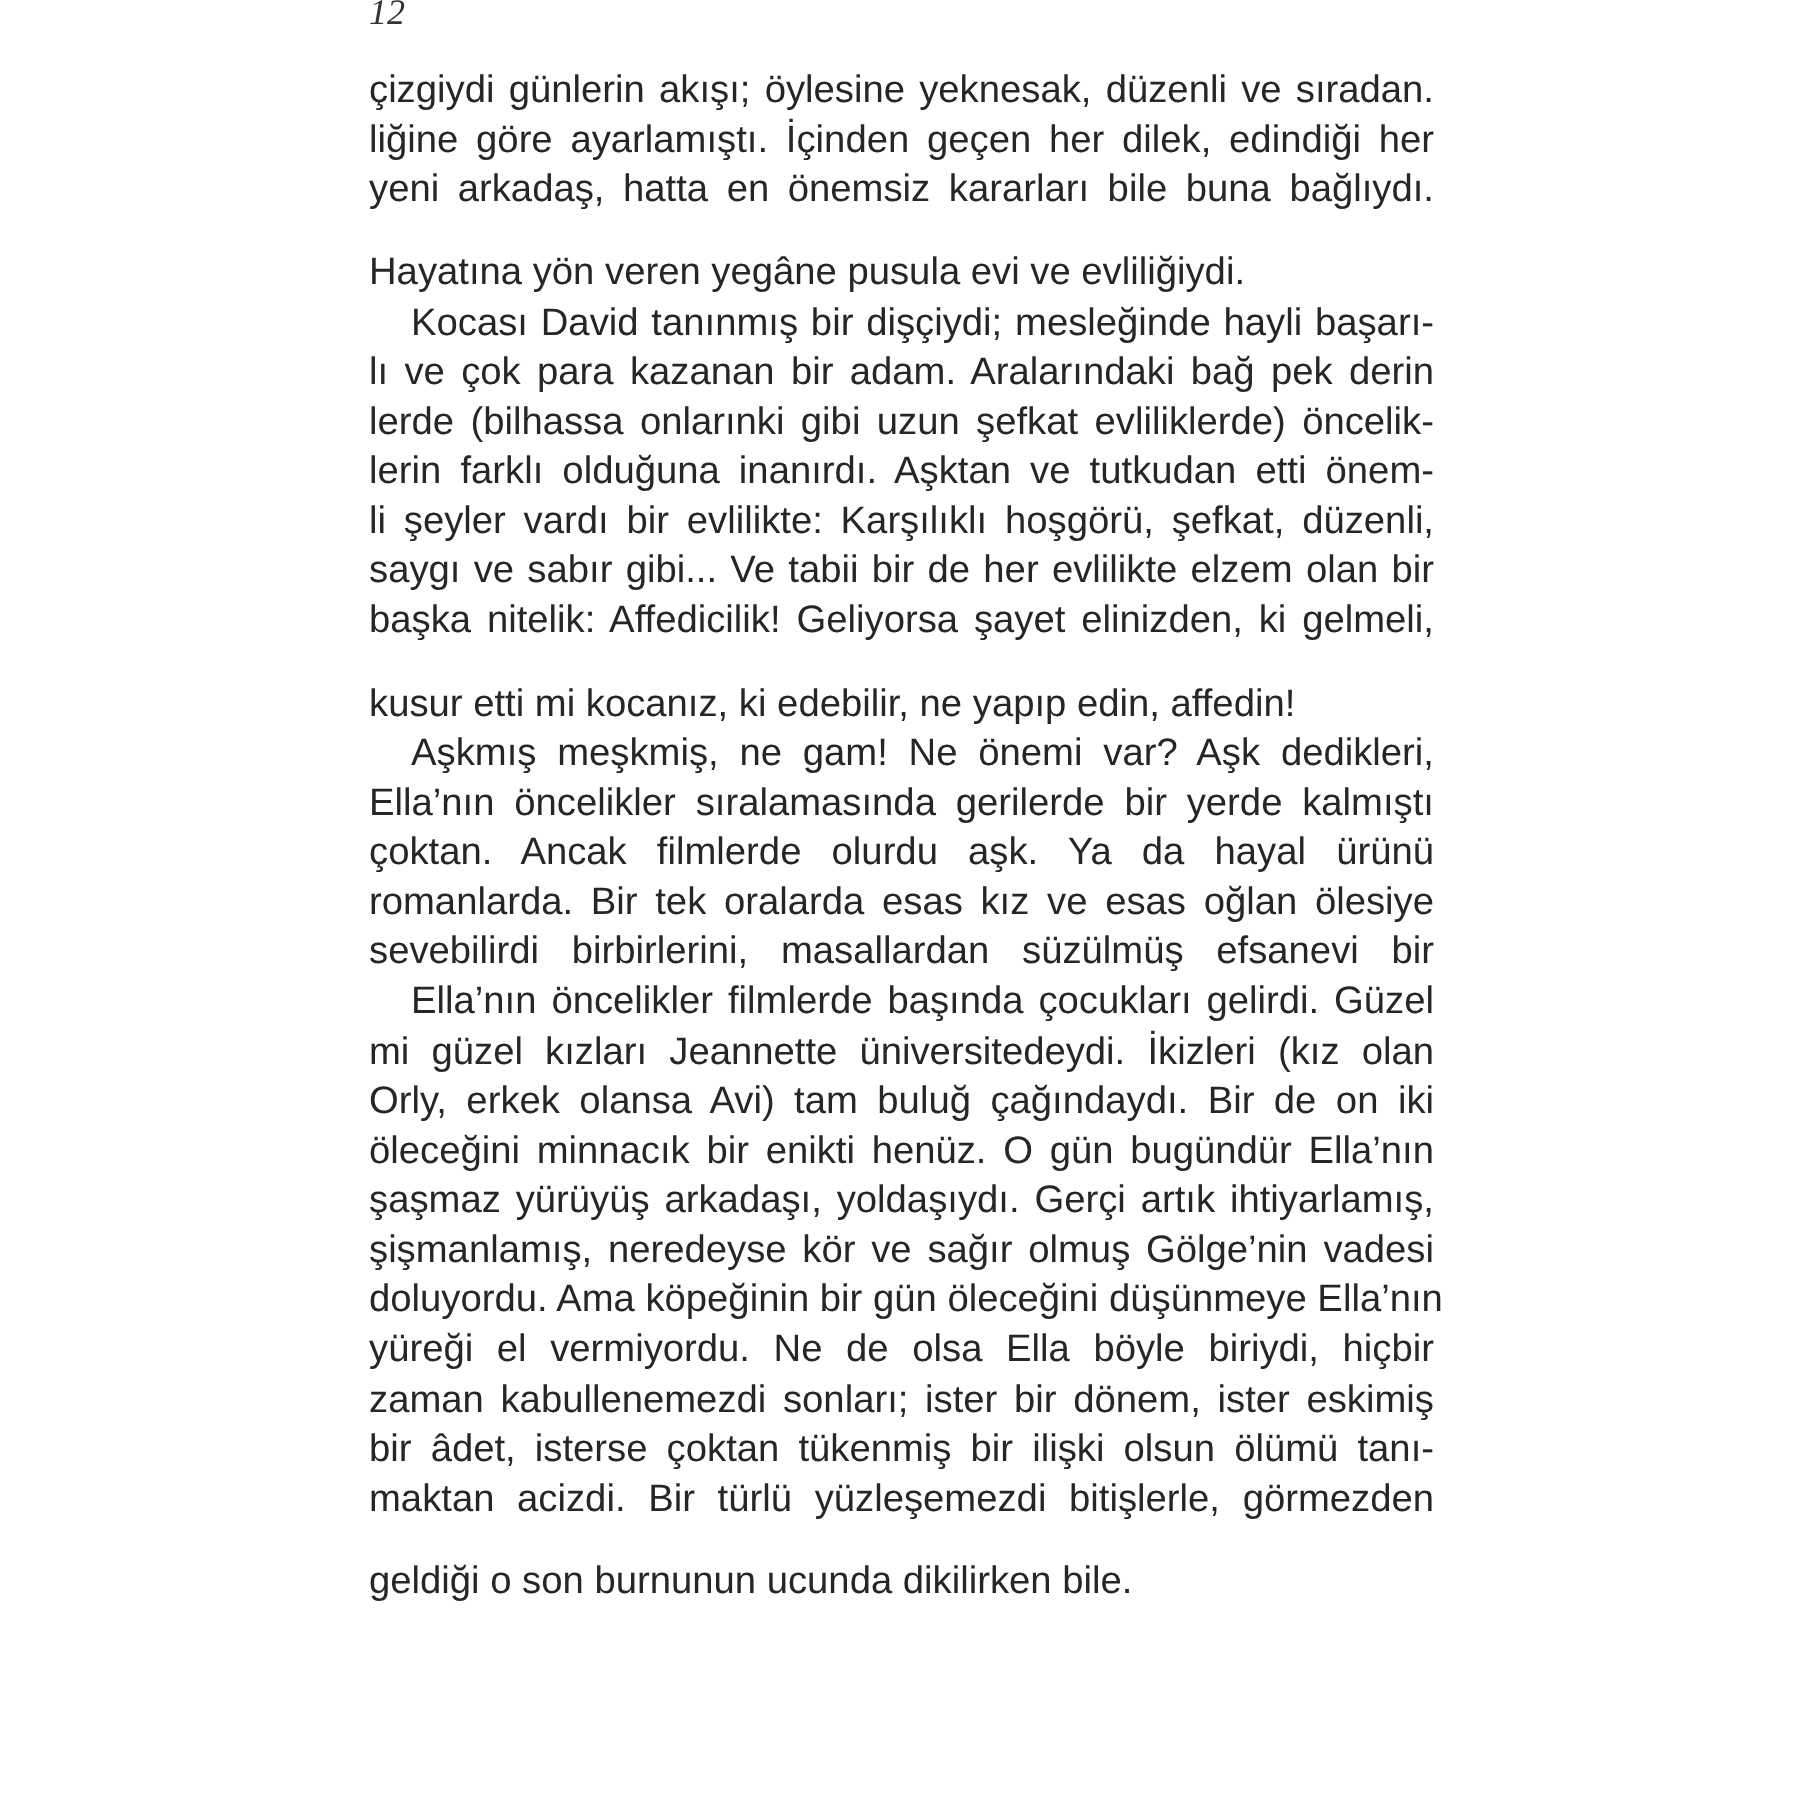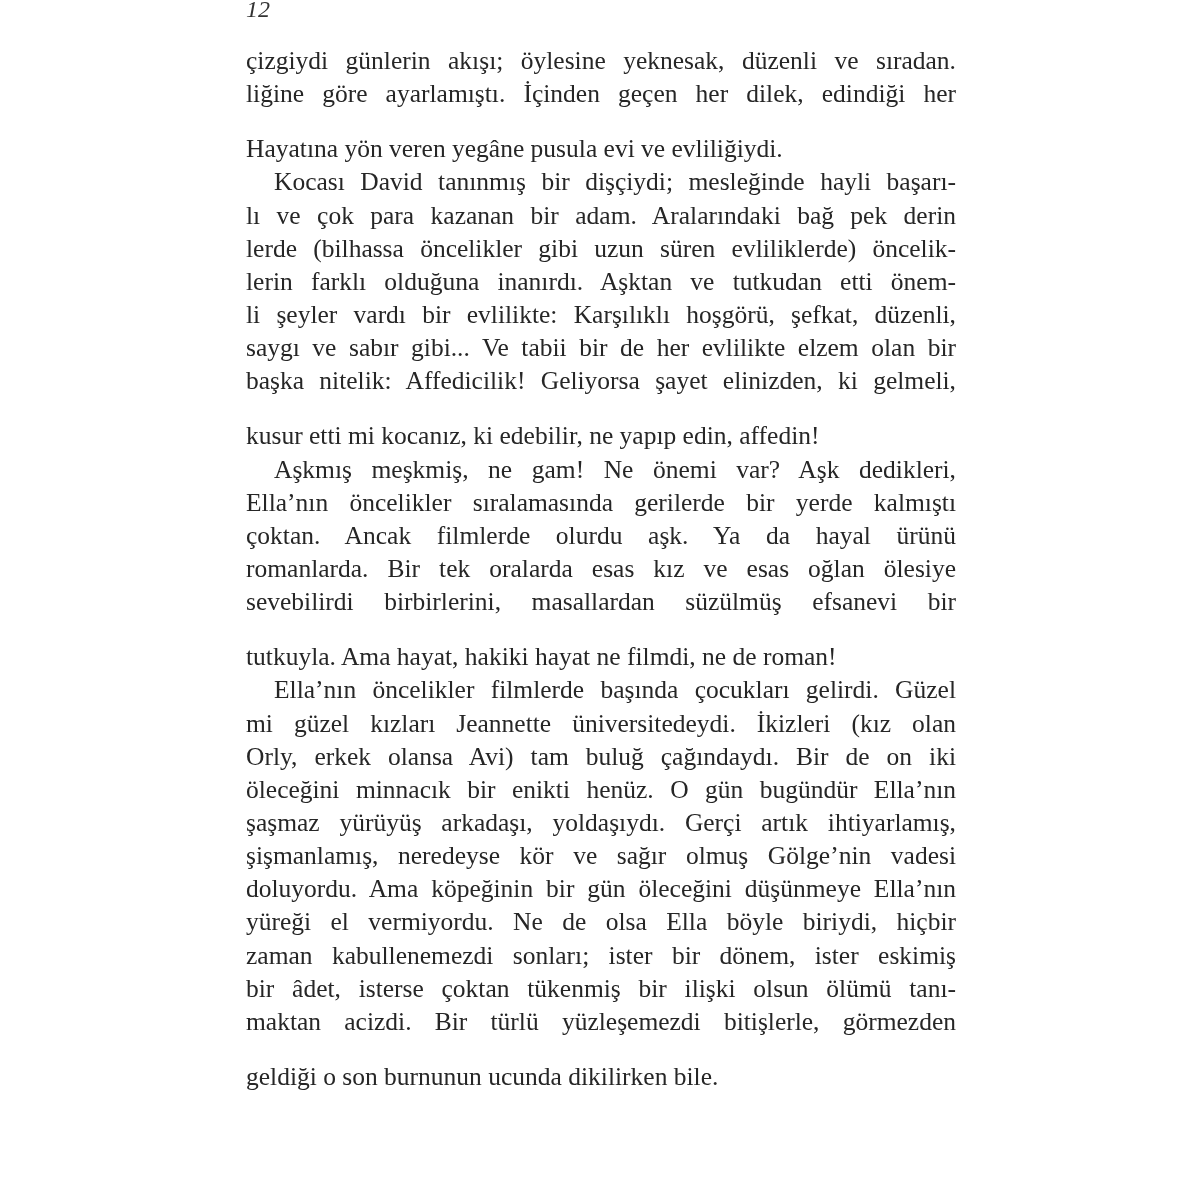--- a/index.html
+++ b/index.html
@@ -4,49 +4,49 @@
 <style>
   html, body { margin: 0; padding: 0; background: #ffffff; }
   body { width: 1200px; height: 1200px; position: relative; overflow: hidden; }
   .page-number {
     position: absolute; left: 246px; top: -6px;
     font-family: "Liberation Serif", serif; font-style: italic;
     font-size: 24px; color: #333333; line-height: 30px;
   }
   .text-block {
     position: absolute; left: 246px; top: 44px; width: 710px;
-    font-family: Liberation Serif, serif; font-size: 25.5px;
+    font-family: Liberation Sans, sans-serif; font-size: 25.5px;
     line-height: 33.15px; color: #262626;
   }
   .line { display: block; white-space: nowrap; text-align: justify; text-align-last: justify; height: 33.15px; }
   .line.last { text-align-last: left; margin-top: 22px; }
   .line.indent { padding-left: 28px; }
 </style>
 </head>
 <body>
 
 <div class="page-number">12</div>
 <div class="text-block" id="text-block">
     <span class="line">çizgiydi günlerin akışı; öylesine yeknesak, düzenli ve sıradan.</span>
     <span class="line">liğine göre ayarlamıştı. İçinden geçen her dilek, edindiği her</span>
+    <span class="line">yeni arkadaş, hatta en önemsiz kararları bile buna bağlıydı.</span>
     <span class="line last">Hayatına yön veren yegâne pusula evi ve evliliğiydi.</span>
     <span class="line indent">Kocası David tanınmış bir dişçiydi; mesleğinde hayli başarı-</span>
     <span class="line">lı ve çok para kazanan bir adam. Aralarındaki bağ pek derin</span>
-    <span class="line">lerde (bilhassa öncelikler gibi uzun süren evliliklerde) öncelik-</span>
+    <span class="line">lerde (bilhassa onlarınki gibi uzun şefkat evliliklerde) öncelik-</span>
     <span class="line">lerin farklı olduğuna inanırdı. Aşktan ve tutkudan etti önem-</span>
     <span class="line">li şeyler vardı bir evlilikte: Karşılıklı hoşgörü, şefkat, düzenli,</span>
     <span class="line">saygı ve sabır gibi... Ve tabii bir de her evlilikte elzem olan bir</span>
     <span class="line">başka nitelik: Affedicilik! Geliyorsa şayet elinizden, ki gelmeli,</span>
     <span class="line last">kusur etti mi kocanız, ki edebilir, ne yapıp edin, affedin!</span>
     <span class="line indent">Aşkmış meşkmiş, ne gam! Ne önemi var? Aşk dedikleri,</span>
     <span class="line">Ella’nın öncelikler sıralamasında gerilerde bir yerde kalmıştı</span>
     <span class="line">çoktan. Ancak filmlerde olurdu aşk. Ya da hayal ürünü</span>
     <span class="line">romanlarda. Bir tek oralarda esas kız ve esas oğlan ölesiye</span>
     <span class="line">sevebilirdi birbirlerini, masallardan süzülmüş efsanevi bir</span>
-    <span class="line last">tutkuyla. Ama hayat, hakiki hayat ne filmdi, ne de roman!</span>
     <span class="line indent">Ella’nın öncelikler filmlerde başında çocukları gelirdi. Güzel</span>
     <span class="line">mi güzel kızları Jeannette üniversitedeydi. İkizleri (kız olan</span>
     <span class="line">Orly, erkek olansa Avi) tam buluğ çağındaydı. Bir de on iki</span>
     <span class="line">öleceğini minnacık bir enikti henüz. O gün bugündür Ella’nın</span>
     <span class="line">şaşmaz yürüyüş arkadaşı, yoldaşıydı. Gerçi artık ihtiyarlamış,</span>
     <span class="line">şişmanlamış, neredeyse kör ve sağır olmuş Gölge’nin vadesi</span>
     <span class="line">doluyordu. Ama köpeğinin bir gün öleceğini düşünmeye Ella’nın</span>
     <span class="line">yüreği el vermiyordu. Ne de olsa Ella böyle biriydi, hiçbir</span>
     <span class="line">zaman kabullenemezdi sonları; ister bir dönem, ister eskimiş</span>
     <span class="line">bir âdet, isterse çoktan tükenmiş bir ilişki olsun ölümü tanı-</span>

